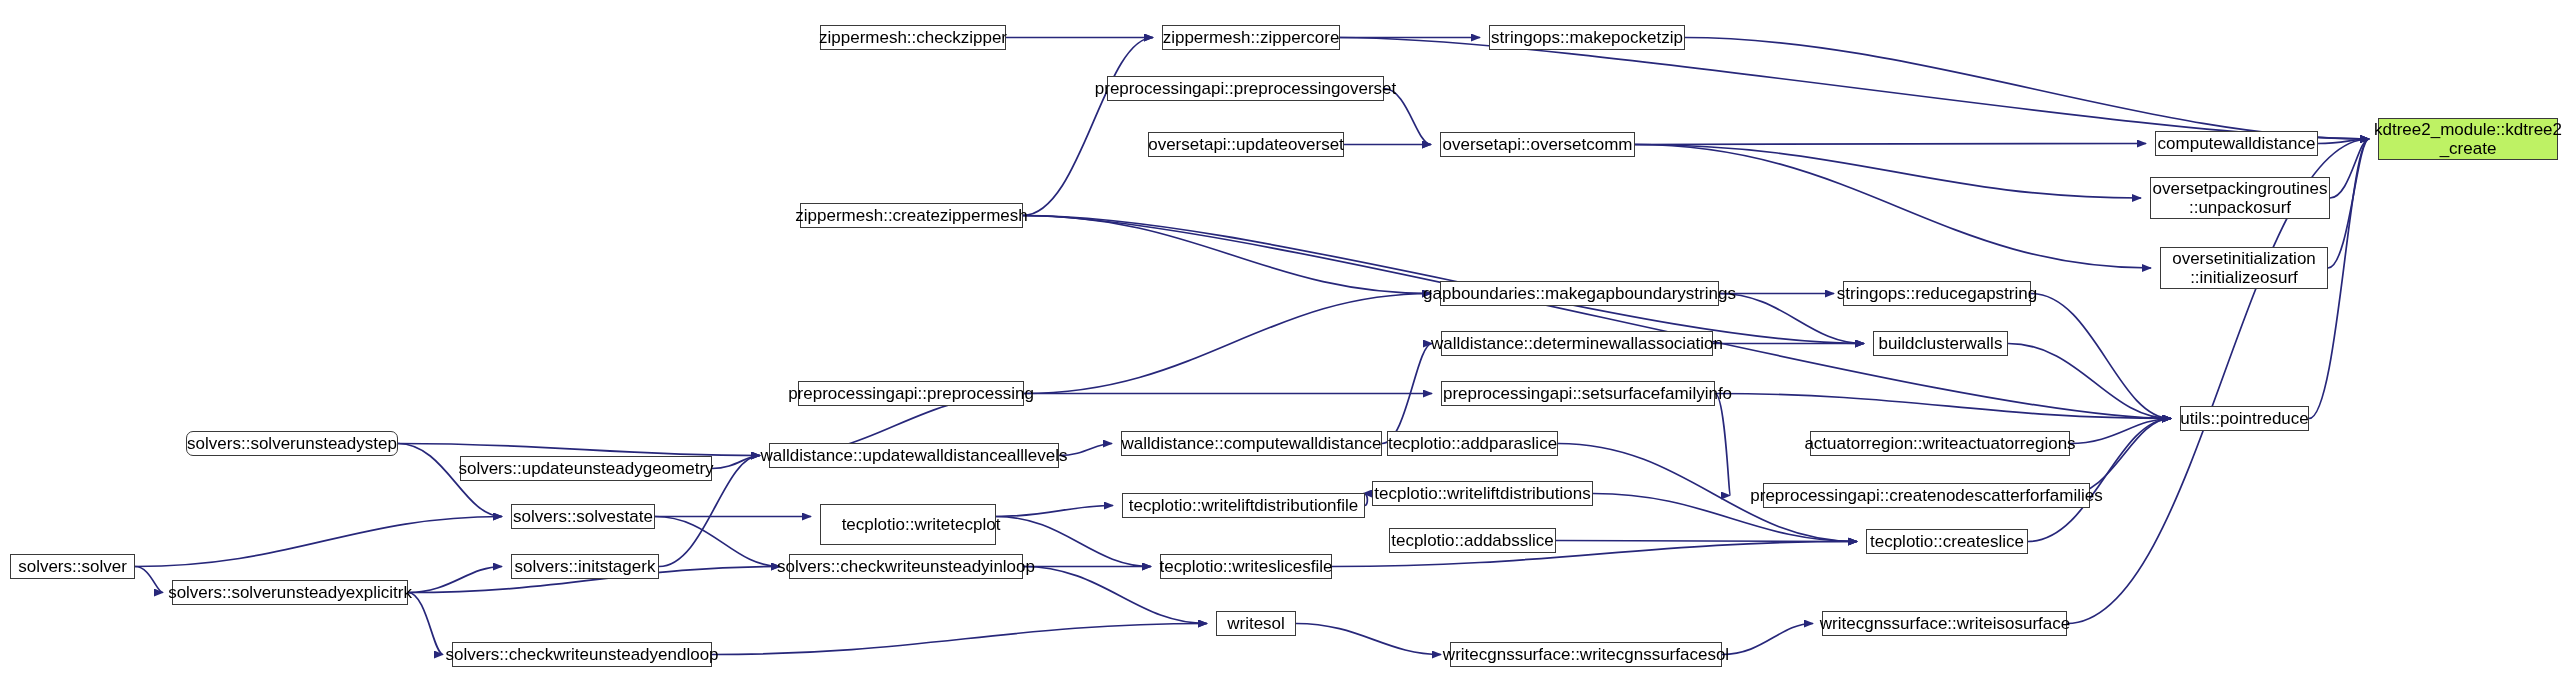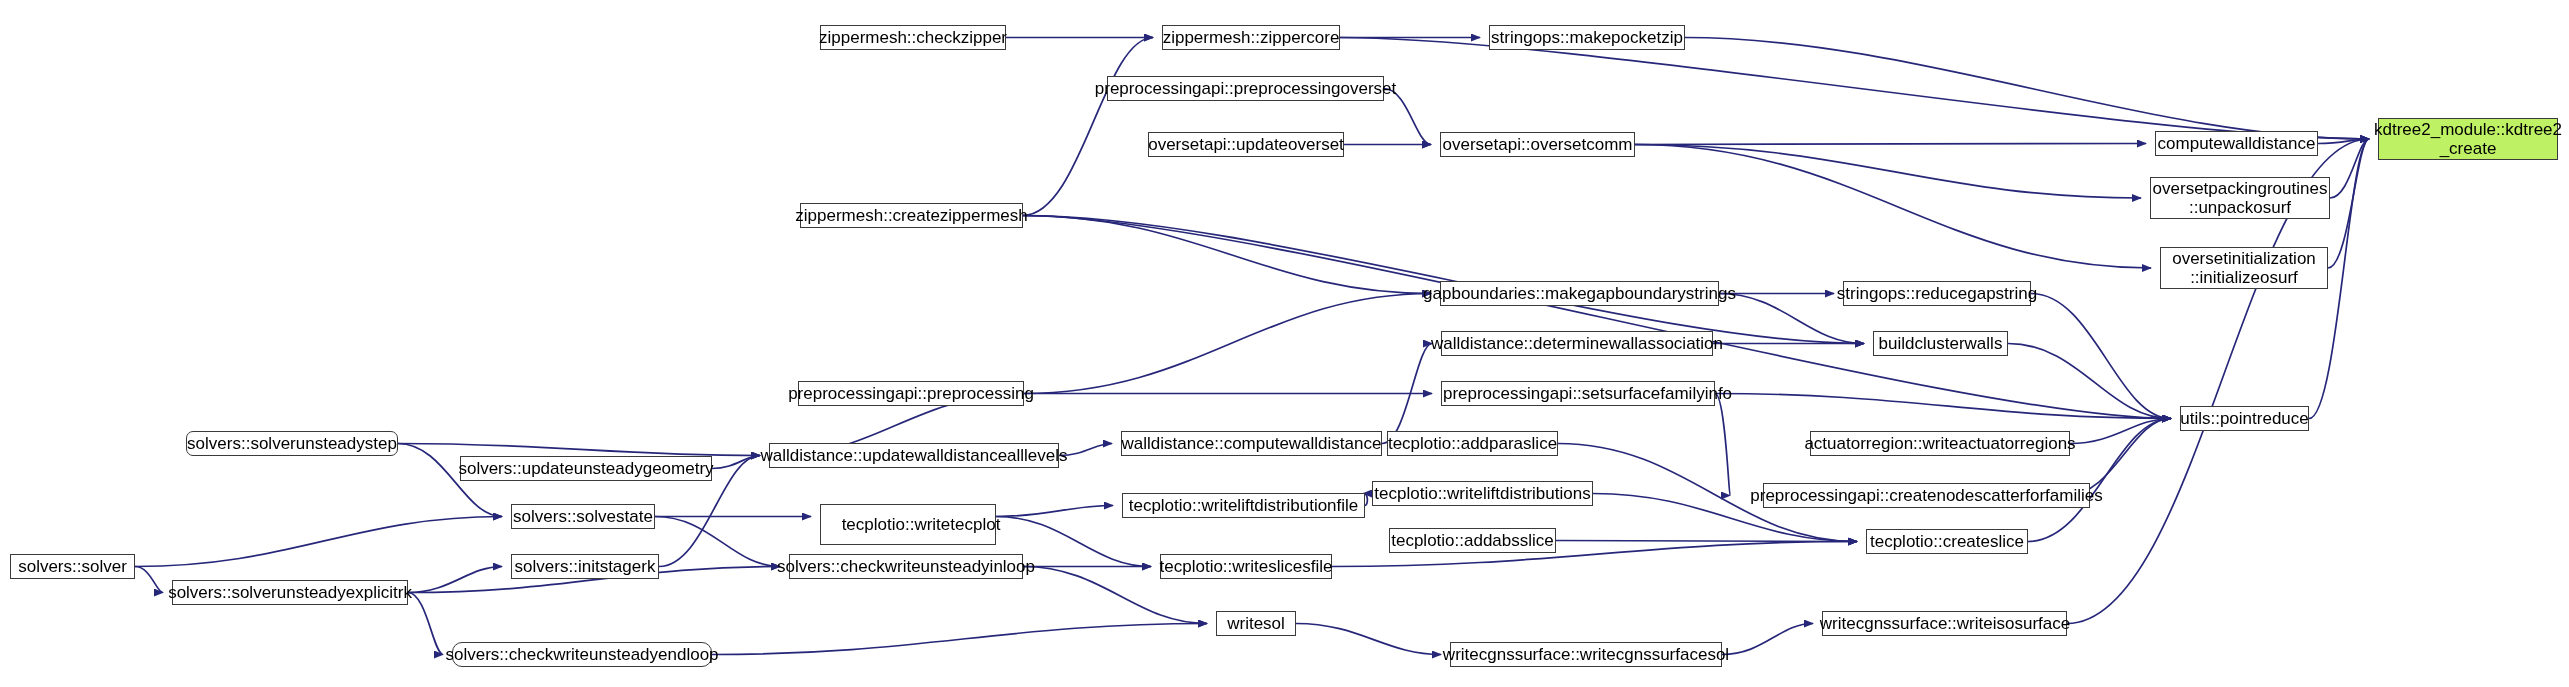--- a/index.html
+++ b/index.html
@@ -114,15 +114,15 @@
       <div class="node" style="left: 10px; top: 554px; width: 125px; height: 25px;">solvers::solver</div>
       <div class="node" style="left: 511px; top: 554px; width: 148px; height: 25px;">solvers::initstagerk</div>
       <div class="node" style="left: 789px; top: 554px; width: 234px; height: 25px;">solvers::checkwriteunsteadyinloop</div>
       <div class="node" style="left: 1160px; top: 554px; width: 172px; height: 25px;">tecplotio::writeslicesfile</div>
       <div class="node" style="left: 1389px; top: 528px; width: 167px; height: 25px;">tecplotio::addabsslice</div>
       <div class="node" style="left: 1866px; top: 529px; width: 162px; height: 25px;">tecplotio::createslice</div>
       <div class="node" style="left: 172px; top: 580px; width: 236px; height: 25px;">solvers::solverunsteadyexplicitrk</div>
       <div class="node" style="left: 1216px; top: 611px; width: 80px; height: 25px;">writesol</div>
       <div class="node" style="left: 1822px; top: 611px; width: 245px; height: 25px; padding-left: 7px;">writecgnssurface::writeisosurface</div>
       <div class="node" style="left: 1450px; top: 642px; width: 272px; height: 25px;">writecgnssurface::writecgnssurfacesol</div>
-      <div class="node" style="left: 452px; top: 642px; width: 260px; height: 25px; border-radius: 10px;">solvers::checkwriteunsteadyendloop</div>
+      <div class="node" style="left: 452px; top: 642px; width: 260px; height: 25px;">solvers::checkwriteunsteadyendloop</div>
     </div>
 </div>
 
 </body></html>

